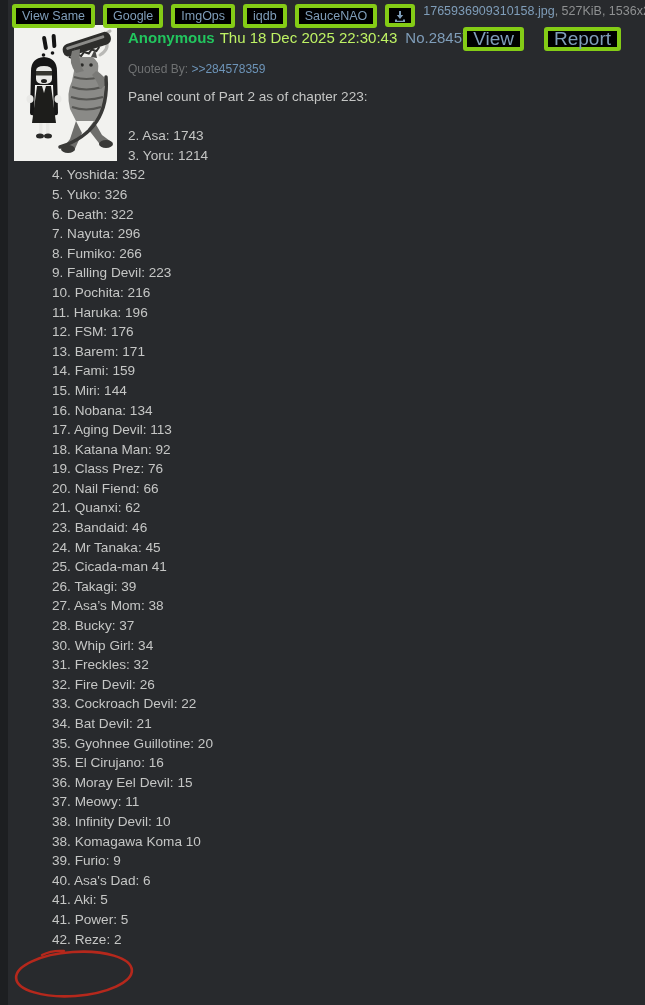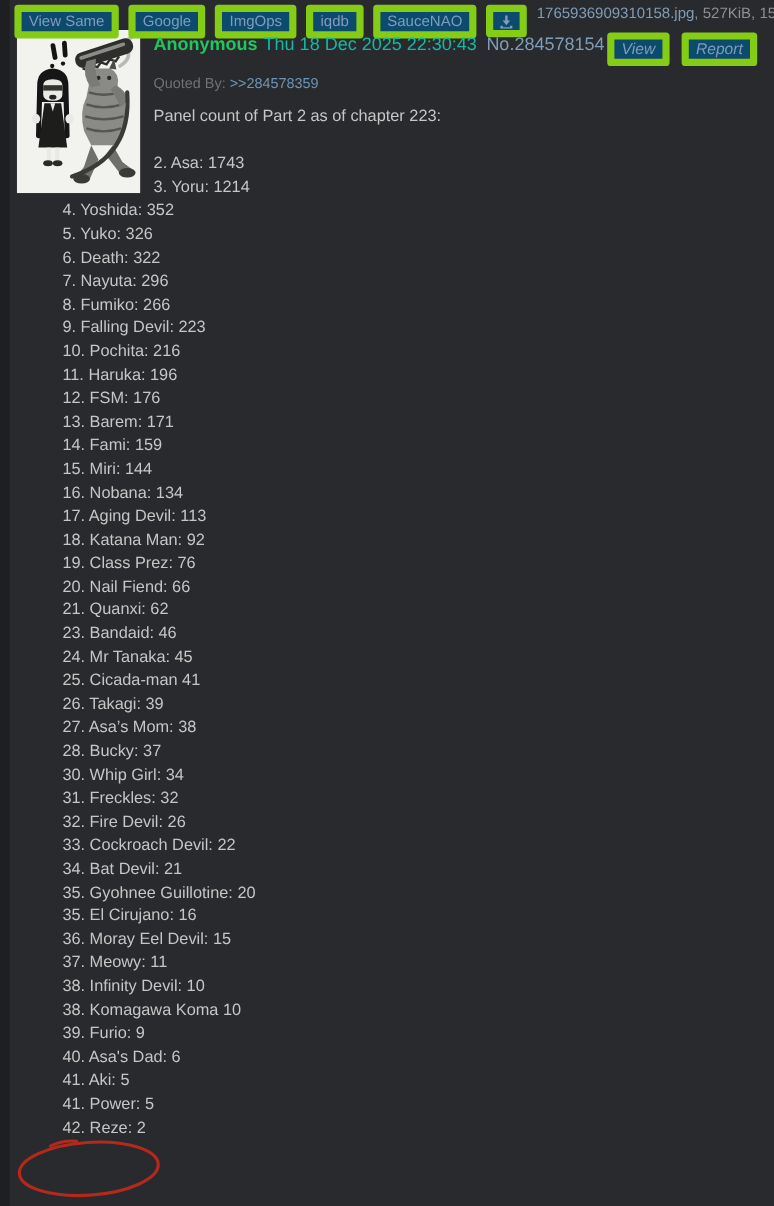--- a/index.html
+++ b/index.html
@@ -14,22 +14,22 @@
     margin-left:8px;
     width:637px;
     height:1005px;
     background:#282a2d;
     color:#c5c6c5;
   }
   
   .topbar { padding:4px 0 0 4px; height:22px; font-size:12.5px; white-space:nowrap; }
   .tb-btn {
     display:inline-block;
-    background:#0c4a6e;
-    border:6px solid #84cc16;
+    background:#000000;
+    border:4px solid #84cc16;
     border-radius:3px;
     color:#7f9db9;
     padding:1px 6px;
     margin-right:8px;
     text-decoration:none;
     cursor:pointer;
     line-height:14px;
     vertical-align:top;
   }
   .tb-icon { padding:1px 5px 0 5px; }
@@ -41,24 +41,24 @@
     float:left;
     width:103px; height:136px;
     margin:3px 11px 0 6px;
     cursor:pointer;
     display:block;
   }
   .thumb svg { display:block; width:103px; height:136px; }
   
   .post-header { margin-top:7px; margin-right:6px; line-height:18px; font-size:15px; position:relative; white-space:nowrap; }
   .author { font-weight:bold; color:#22c55e; margin-right:5px; }
-  .date { color:#14b8a6; margin-right:8px; }
+  .date { color:#bef264; margin-right:8px; }
   .postno { color:#7f9db9; text-decoration:none; cursor:pointer; }
   .hdr-actions { position:absolute; right:4px; top:-2px; }
-  .hdr-actions .tb-btn { margin-right:4px; margin-left:6px; font-size:13px;font-style:italic; }
+  .hdr-actions .tb-btn { margin-right:14px; margin-left:6px; font-size:19px; }
   
   .quoted { margin-top:15px; font-size:12px; line-height:15px; color:#6f7172; }
   .quoted a { color:#6d94b8; text-decoration:none; cursor:pointer; }
   
   .post-body { margin:10px 6px 0 20px; font-size:13.6px; line-height:19.6px; color:#c5c6c5; }
   .bq-line { min-height:19.6px;margin-left:24px; }
   
   .annotation { position:absolute; left:12px; top:948px; pointer-events:none; }
 </style>
 </head>

